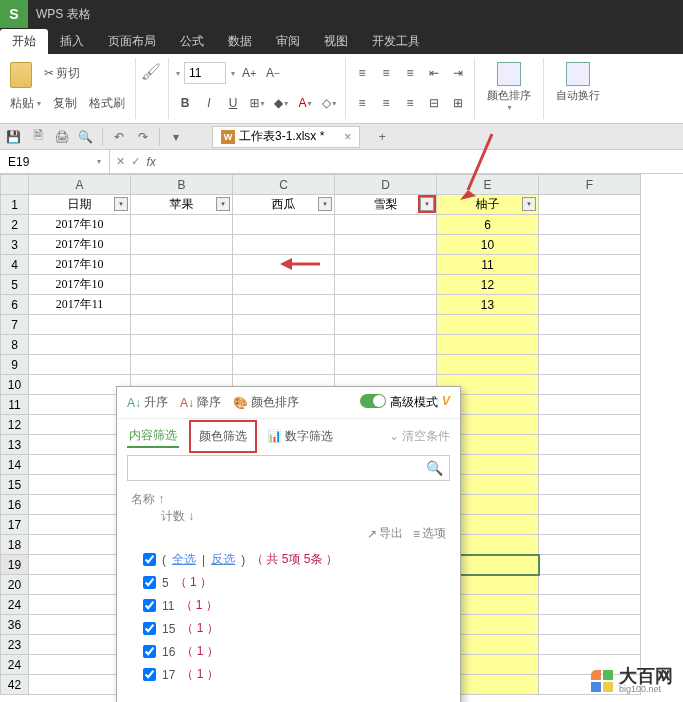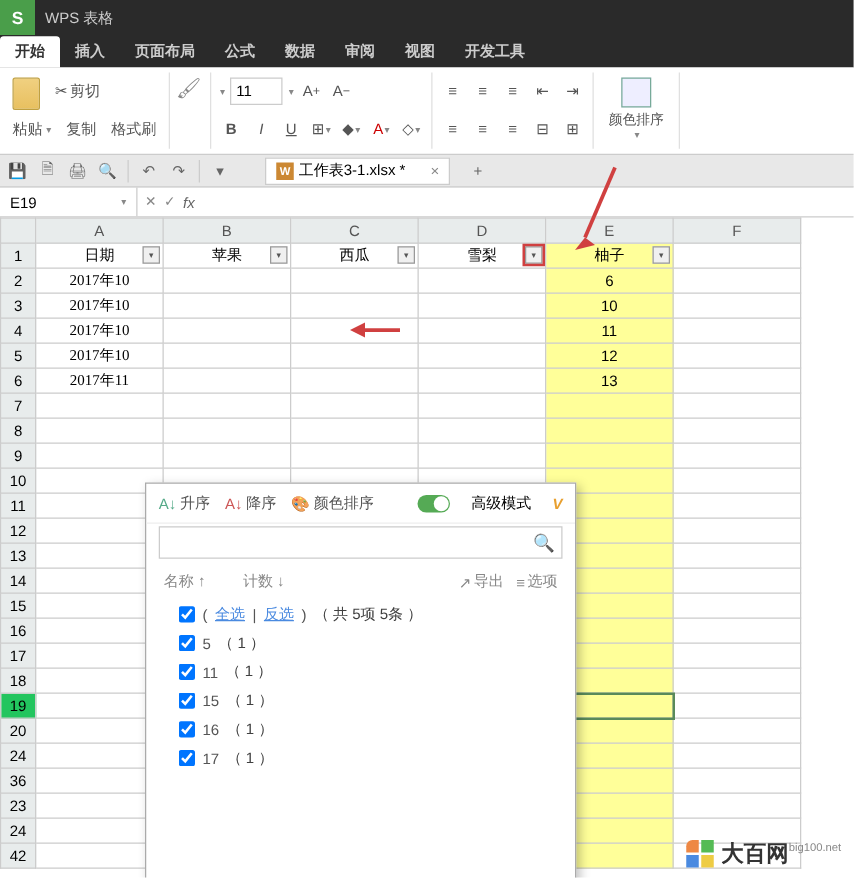--- a/index.html
+++ b/index.html
@@ -5,21 +5,21 @@
 * { margin: 0; padding: 0; box-sizing: border-box; font-family: "Microsoft YaHei", sans-serif; }
 body { width: 683px; height: 702px; background: #fff; position: relative; overflow: hidden; }
 
 
 .titlebar { height: 28px; background: #2a2a2a; display: flex; align-items: center; }
 .app-icon { width: 28px; height: 28px; background: #4a9e4a; display: flex; align-items: center; justify-content: center; color: #fff; font-weight: bold; font-size: 14px; }
 .app-name { color: #ccc; font-size: 12px; padding: 0 8px; }
 
 
 .ribbon-tabs { height: 26px; background: #2a2a2a; display: flex; align-items: flex-end; }
-.ribbon-tab { padding: 4px 12px; font-size: 12px; color: #ccc; cursor: pointer; font-weight: bold; }
+.ribbon-tab { padding: 4px 12px; font-size: 12px; color: #ccc; cursor: pointer; }
 .ribbon-tab.active { background: #fff; color: #333; border-top-left-radius: 3px; border-top-right-radius: 3px; }
 
 
 .ribbon { height: 70px; background: #fff; border-bottom: 1px solid #ccc; display: flex; padding: 4px 0; }
 .ribbon-group { display: flex; flex-direction: column; padding: 0 6px; border-right: 1px solid #e0e0e0; }
 .ribbon-row { display: flex; align-items: center; gap: 4px; height: 30px; }
 .rbtn { font-size: 12px; color: #555; padding: 2px 4px; cursor: pointer; display: flex; align-items: center; gap: 2px; }
 .paste-btn { display: flex; flex-direction: column; align-items: center; padding: 4px 4px 0; }
 .paste-icon { width: 22px; height: 26px; background: linear-gradient(#f0d080, #e8c060); border: 1px solid #c0a040; border-radius: 2px; }
 .brush-icon { width: 22px; height: 26px; display: flex; align-items: center; justify-content: center; color: #888; }
@@ -56,62 +56,62 @@
 .grid th { background: #e8ecec; font-weight: normal; color: #555; }
 .grid th.rowh { width: 28px; }
 .grid th.colh { width: 102px; }
 .grid td { width: 102px; }
 .grid td.rowh { width: 28px; background: #e8ecec; text-align: center; }
 .cell-header { display: flex; align-items: center; justify-content: center; position: relative; height: 100%; font-family: SimSun, serif; }
 .filter-btn { position: absolute; right: 2px; top: 2px; width: 14px; height: 14px; border: 1px solid #999; background: #f0f0f0; display: flex; align-items: center; justify-content: center; font-size: 7px; color: #555; cursor: pointer; }
 .filter-btn.highlight { outline: 2px solid #d04040; }
 .yellow-col { background: #ffff99; }
 .date-cell { font-family: SimSun, serif; }
-.sel-row th, .sel-row td.rowh { background: #22c55e; }
+.sel-row th, .sel-row td.rowh { background: #e5e5e5; }
 .sel-cell { outline: 2px solid #5a8a5a; outline-offset: -1px; }
 
 
 .filter-popup { position: absolute; left: 116px; top: 212px; width: 345px; height: 470px; background: #fff; border: 1px solid #aaa; box-shadow: 3px 3px 8px rgba(0,0,0,0.25); display: flex; flex-direction: column; }
 .fp-top { display: flex; align-items: center; height: 32px; padding: 0 10px; gap: 12px; border-bottom: 1px solid #eee; font-size: 12px; }
 .fp-sort { display: flex; align-items: center; gap: 3px; cursor: pointer; color: #555; }
-.fp-toggle { margin-left: auto; display: flex; align-items: center; gap: 17px; }
+.fp-toggle { margin-left: auto; display: flex; gap: 4px; }
 .toggle { width: 26px; height: 14px; background: #5a5; border-radius: 7px; position: relative; }
 .toggle::after { content: ""; position: absolute; right: 1px; top: 1px; width: 12px; height: 12px; background: #fff; border-radius: 50%; }
 .v-icon { color: #e8a030; font-weight: bold; font-style: italic; }
 
 .fp-tabs { display: flex; align-items: center; height: 34px; padding: 0 10px; gap: 14px; font-size: 12px; }
 .fp-tab { color: #555; cursor: pointer; padding: 2px 2px; }
 .fp-tab.active { color: #4a9e4a; border-bottom: 2px solid #4a9e4a; }
 .fp-tab.highlight { outline: 2px solid #d04040; padding: 4px 6px; outline-offset: 2px; }
 .fp-clear { margin-left: auto; color: #aaa; display: flex; align-items: center; gap: 3px; }
 
 .fp-search { margin: 2px 10px 6px; position: relative; }
 .fp-search input { width: 100%; height: 26px; border: 1px solid #ccc; padding: 0 26px 0 6px; font-size: 12px; }
 .fp-search-icon { position: absolute; right: 6px; top: 5px; color: #888; font-size: 14px; }
 
-.fp-header { display: flex; padding: 4px 14px; font-size: 12px; color: #888; }
+.fp-header { display: flex; padding: 4px 14px; font-size: 12px; color: #888; flex-direction: column; }
 .fp-header-right { margin-left: auto; display: flex; gap: 10px; }
 .fp-hc { cursor: pointer; display: flex; align-items: center; gap: 2px; }
 
 .fp-list { padding: 2px 14px; font-size: 12px; color: #555; flex: 1; overflow: auto; }
 .fp-item { display: flex; align-items: center; gap: 6px; padding: 3px 0 3px 12px; }
 .fp-item input { width: 13px; height: 13px; }
 .fp-item .link { color: #4a8ae0; text-decoration: underline; cursor: pointer; }
-.fp-item .count { color: #404040; }
+.fp-item .count { color: #be185d; }
 
 
 .arrow { position: absolute; pointer-events: none; }
 .arrow-line { stroke: #d04040; stroke-width: 3; fill: none; }
 .arrow-head { fill: #d04040; }
 
 
 .watermark { position: absolute; right: 10px; bottom: 8px; display: flex; align-items: center; gap: 6px; }
 .wm-logo { display: flex; gap: 2px; }
 .wm-sq { width: 10px; height: 10px; }
-.wm-text { display: flex; line-height: 1; }
+.wm-text { display: flex; flex-direction: column; line-height: 1; }
 .wm-cn { font-size: 18px; font-weight: bold; color: #333; }
 .wm-en { font-size: 9px; color: #888; }
 </style>
 </head>
 <body>
 
 <div class="titlebar">
   <div class="app-icon">S</div>
   <div class="app-name">WPS 表格</div>
 </div>
@@ -187,20 +187,26 @@
       <div class="icon-btn">≡</div>
       <div class="icon-btn">⊟</div>
       <div class="icon-btn">⊞</div>
     </div>
   </div>
   <div class="ribbon-group">
     <div class="big-btn">
       <div class="big-btn-icon"></div>
       <span>颜色排序</span>
         <span class="dd">▾</span>
+    </div>
+  </div>
+  <div class="ribbon-group" style="border-right:none">
+    <div class="big-btn">
+      <div class="big-btn-icon"></div>
+      <span>自动换行</span>
     </div>
   </div>
 </div>
 
 <div class="qat">
   <div class="qat-icon">💾</div>
   <div class="qat-icon">🗎</div>
   <div class="qat-icon">🖨</div>
   <div class="qat-icon">🔍</div>
   <div class="qat-sep"></div>
@@ -492,20 +498,32 @@
         </div>
       <div class="fp-sort">
           <span>🎨</span>
           <span>颜色排序</span>
         </div>
       <div class="fp-toggle">
         <div class="toggle"></div>
         <span>高级模式</span>
         <span class="v-icon">V</span>
       </div>
+    </div>
+    <div class="fp-tabs">
+      <div class="fp-tab active">内容筛选</div>
+      <div class="fp-tab highlight">颜色筛选</div>
+      <div class="fp-sort">
+          <span style="color:#888">📊</span>
+          <span>数字筛选</span>
+        </div>
+      <div class="fp-clear">
+          <span>⌄</span>
+          <span>清空条件</span>
+        </div>
     </div>
     <div class="fp-search">
       <input type="text" style="">
       <span class="fp-search-icon">🔍</span>
     </div>
     <div class="fp-header">
       <div class="fp-hc">名称 ↑</div>
       <div class="fp-hc" style="margin-left:30px">计数 ↓</div>
       <div class="fp-header-right">
         <div class="fp-hc">↗ <span>导出</span></div>

